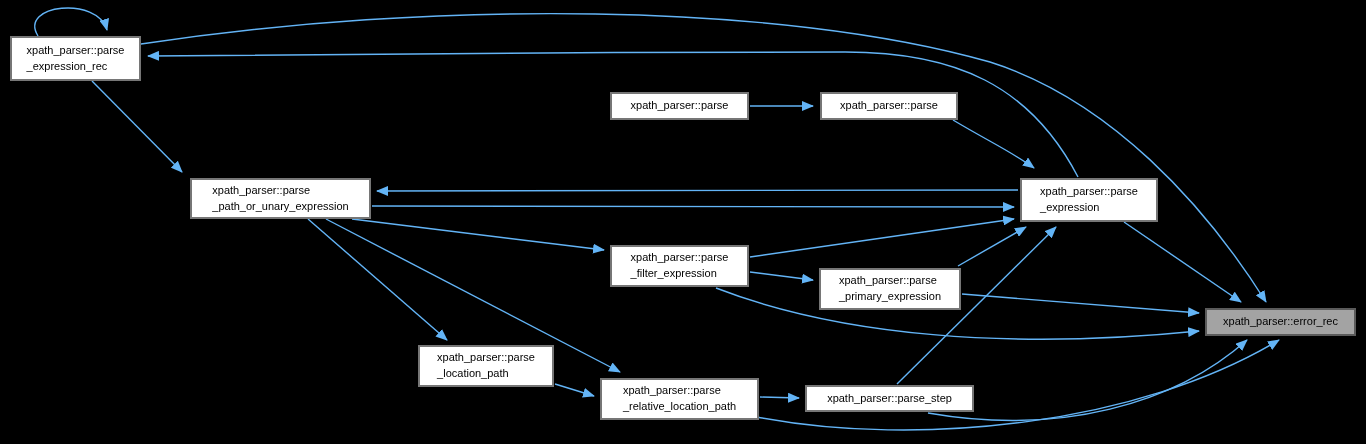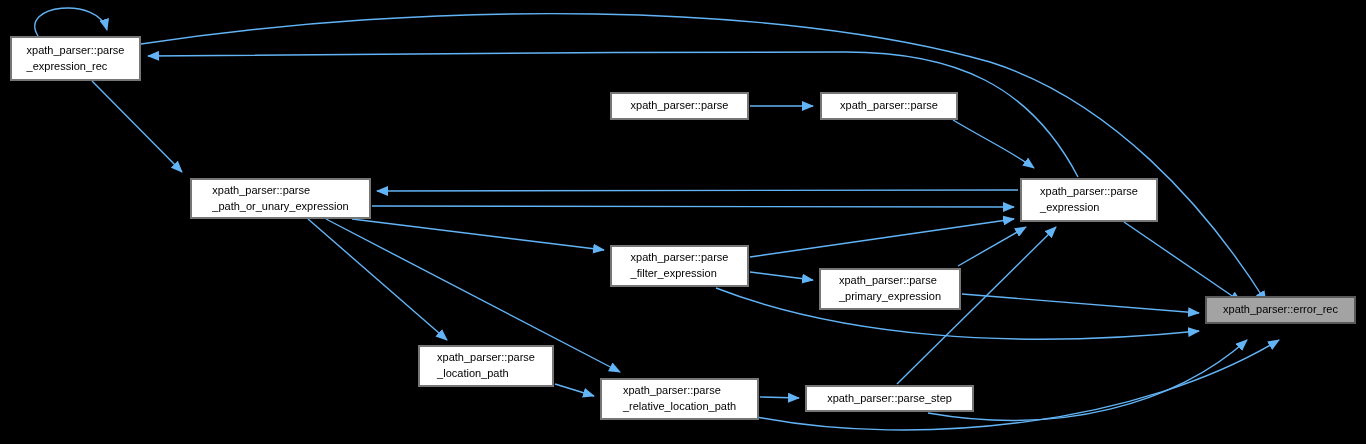--- a/index.html
+++ b/index.html
@@ -99,21 +99,21 @@
 
   <div class="node" style="left:610px; top:245px; width:139px; height:42px;">xpath_parser::parse
 _filter_expression</div>
 
   <div class="node" style="left:819px; top:268px; width:142px; height:42px;">xpath_parser::parse
 _primary_expression</div>
 
   <div class="node" style="left:1020px; top:178px; width:138px; height:44px;">xpath_parser::parse
 _expression</div>
 
-  <div class="node highlight" style="left:1205px; top:296px; width:151px; height:28px;">xpath_parser::error_rec</div>
+  <div class="node highlight" style="left:1205px; top:308px; width:151px; height:28px;">xpath_parser::error_rec</div>
 
   <div class="node" style="left:418px; top:345px; width:136px; height:42px;">xpath_parser::parse
 _location_path</div>
 
   <div class="node" style="left:600px; top:378px; width:159px; height:42px;">xpath_parser::parse
 _relative_location_path</div>
 
   <div class="node" style="left:805px; top:385px; width:169px; height:27px;">xpath_parser::parse_step</div>
 
 </div>

